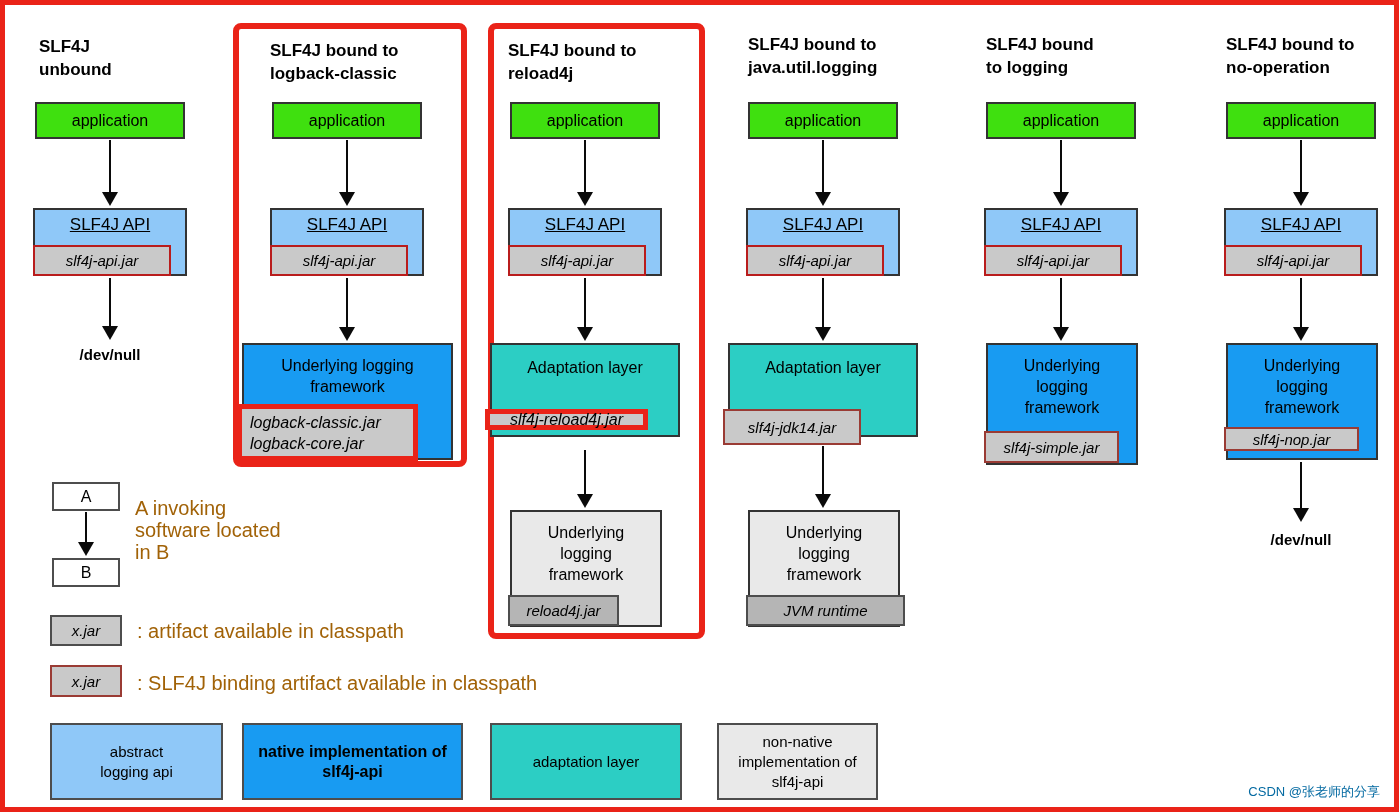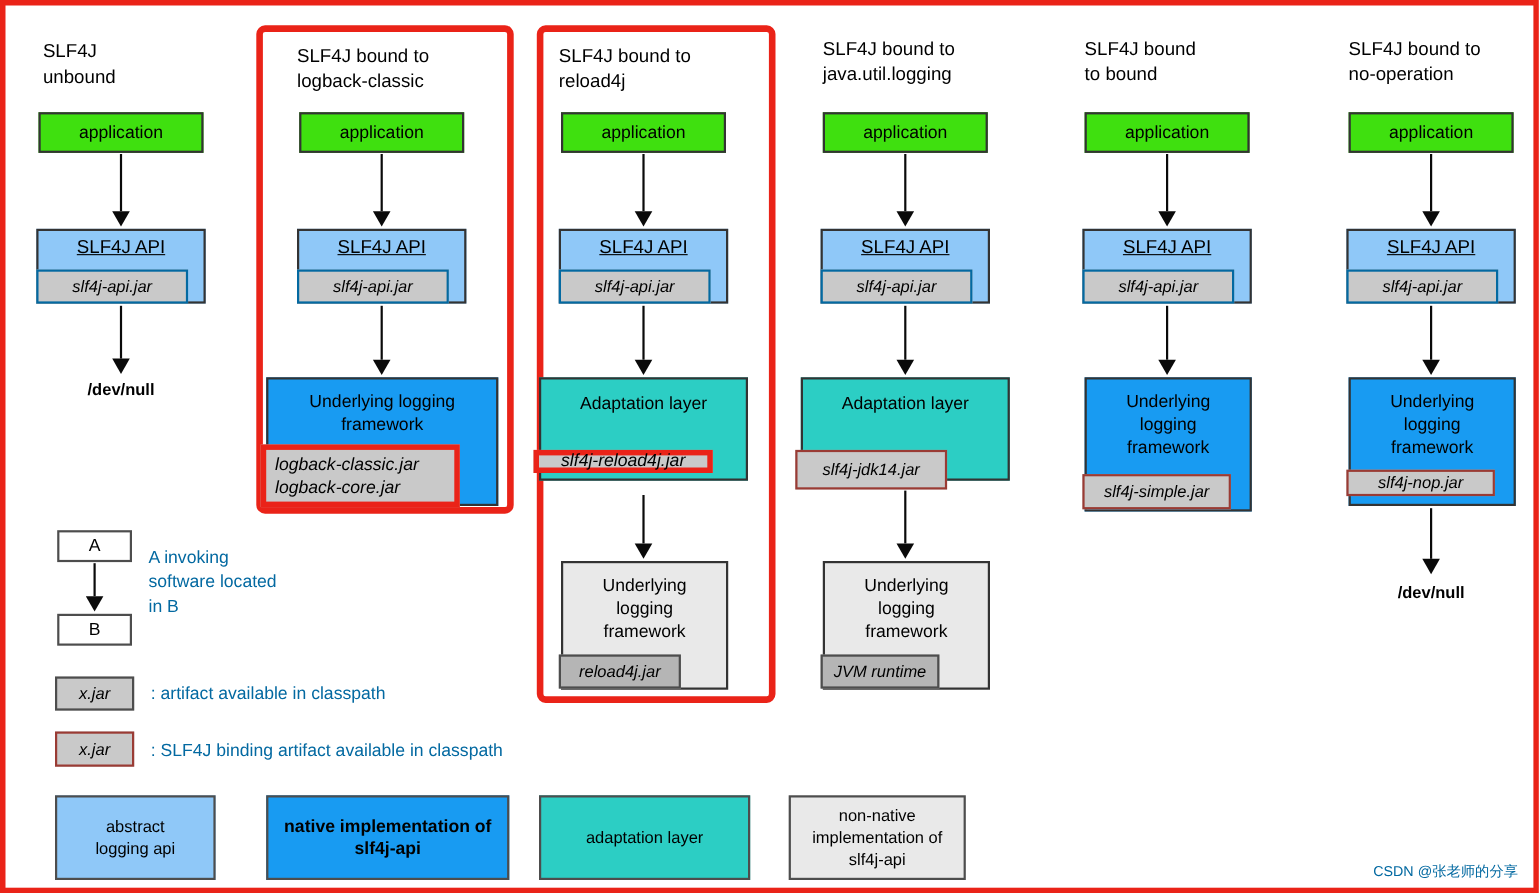--- a/index.html
+++ b/index.html
@@ -7,50 +7,50 @@
     --teal:#2ccec4; --jargray:#c9c9c9; --fwgray:#e9e9e9; --darkjar:#b5b5b5; --maroon:#9a3b34;
   }
   html,body{margin:0;padding:0;background:#fff;}
   .stage{
     position:relative;width:1399px;height:812px;box-sizing:border-box;
     border:5px solid var(--red);background:#fff;overflow:hidden;
     font-family:"Liberation Sans","DejaVu Sans",sans-serif;color:#000;
   }
   .stage *{box-sizing:border-box;}
   section{position:static;}
-  .title{position:absolute;font-weight:normal;font-size:17px;line-height:23px;white-space:nowrap;}
+  .title{position:absolute;font-weight:bold;font-size:17px;line-height:23px;white-space:nowrap;}
   .box{
     position:absolute;border:2px solid #333;display:flex;align-items:center;justify-content:center;
     text-align:center;font-size:16px;
   }
   .app{background:var(--green);}
   .api{background:var(--lightblue);align-items:flex-start;font-size:17px;padding-top:5px;text-decoration:underline;}
   .jar{
-    position:absolute;background:var(--jargray);border:2px solid #0369a1;font-style:italic;
+    position:absolute;background:var(--jargray);border:2px solid #b91c1c;font-style:italic;
     display:flex;align-items:center;justify-content:center;text-align:center;font-size:15px;
   }
   .api-jar{left:-2px;bottom:-2px;width:138px;height:31px;}
   .jar-red{border:5px solid var(--red);font-size:16px;}
   .jar-maroon{border:2px solid var(--maroon);}
   .jar-dark{background:var(--darkjar);border:2px solid #4d4d4d;}
   .two-line{flex-direction:column;align-items:flex-start;justify-content:center;padding-left:8px;line-height:21px;text-align:left;}
   .fw{flex-direction:column;justify-content:flex-start;padding-top:10px;line-height:21px;}
   .fw-native{background:var(--blue);}
   .fw-gray{background:var(--fwgray);}
   .fw-blue{background:var(--blue);}
   .adapt{background:var(--teal);align-items:flex-start;padding-top:14px;}
   .fw-label{max-width:118px;}
   .fw-label-wide{max-width:205px;}
   .arrow{position:absolute;width:16px;display:flex;flex-direction:column;align-items:center;}
   .shaft{width:2px;flex:1;background:#0a0a0a;}
   .head{width:0;height:0;border-left:8px solid transparent;border-right:8px solid transparent;border-top:14px solid #0a0a0a;}
   .sink{position:absolute;width:150px;text-align:center;font-weight:bold;font-size:15px;}
   .colframe{position:absolute;border:6px solid var(--red);border-radius:8px;}
   .lgbox{position:absolute;border:2px solid #4d4d4d;background:#fff;display:flex;align-items:center;justify-content:center;font-size:16px;}
-  .lgtext{position:absolute;font-size:16px;line-height:22px;color:#0369a1;}
+  .lgtext{position:absolute;font-size:20px;line-height:22px;color:#a16207;}
   .type{position:absolute;border:2px solid #4d4d4d;display:flex;align-items:center;justify-content:center;text-align:center;font-size:15px;line-height:20px;}
   .type-api{background:var(--lightblue);}
   .type-native{background:var(--blue);font-weight:bold;font-size:16px;}
   .type-adapt{background:var(--teal);}
   .type-nonnative{background:var(--fwgray);}
   .watermark{position:absolute;color:#0369a1;font-size:13px;white-space:nowrap;}
 </style>
 </head>
 <body>
 
@@ -161,27 +161,27 @@
       <span>Adaptation layer</span>
     </div>
     <div class="jar jar-maroon" style="left:718px;top:404px;width:138px;height:36px">slf4j-jdk14.jar</div>
     <div class="arrow" style="left:810px;top:441px;height:62px">
         <span class="shaft"></span>
         <span class="head"></span>
       </div>
     <div class="box fw fw-gray" style="left:743px;top:505px;width:152px;height:117px">
       <span class="fw-label">Underlying logging framework</span>
     </div>
-    <div class="jar jar-dark" style="left:741px;top:590px;width:108px;height:31px">JVM runtime</div>
+    <div class="jar jar-dark" style="left:741px;top:590px;width:159px;height:31px">JVM runtime</div>
   </section>
 
   <section>
     <div class="title" style="left:981px;top:28px">
       <div>SLF4J bound</div>
-      <div>to bound</div>
+      <div>to logging</div>
     </div>
     <div class="box app" style="left:981px;top:97px;width:150px;height:37px">application</div>
     <div class="arrow" style="left:1048px;top:135px;height:66px">
         <span class="shaft"></span>
         <span class="head"></span>
       </div>
     <div class="box api" style="left:979px;top:203px;width:154px;height:68px">
       <span>SLF4J API</span>
       <div class="jar api-jar">slf4j-api.jar</div>
     </div>
@@ -234,21 +234,21 @@
     <div class="lgtext" style="left:130px;top:492px">
       <div>A invoking</div>
       <div>software located</div>
       <div>in B</div>
     </div>
     <div class="jar" style="left:45px;top:610px;width:72px;height:31px;border-color:#4d4d4d">x.jar</div>
     <div class="lgtext" style="left:132px;top:615px">: artifact available in classpath</div>
     <div class="jar jar-maroon" style="left:45px;top:660px;width:72px;height:32px">x.jar</div>
     <div class="lgtext" style="left:132px;top:667px">: SLF4J binding artifact available in classpath</div>
 
-    <div class="type type-api" style="left:45px;top:718px;width:146px;height:77px">
+    <div class="type type-api" style="left:45px;top:718px;width:173px;height:77px">
       <span style="max-width:95px">abstract logging api</span>
     </div>
     <div class="type type-native" style="left:237px;top:718px;width:221px;height:77px">
       <span>native implementation of slf4j-api</span>
     </div>
     <div class="type type-adapt" style="left:485px;top:718px;width:192px;height:77px">
       <span>adaptation layer</span>
     </div>
     <div class="type type-nonnative" style="left:712px;top:718px;width:161px;height:77px">
       <span style="max-width:120px">non-native implementation of slf4j-api</span>

